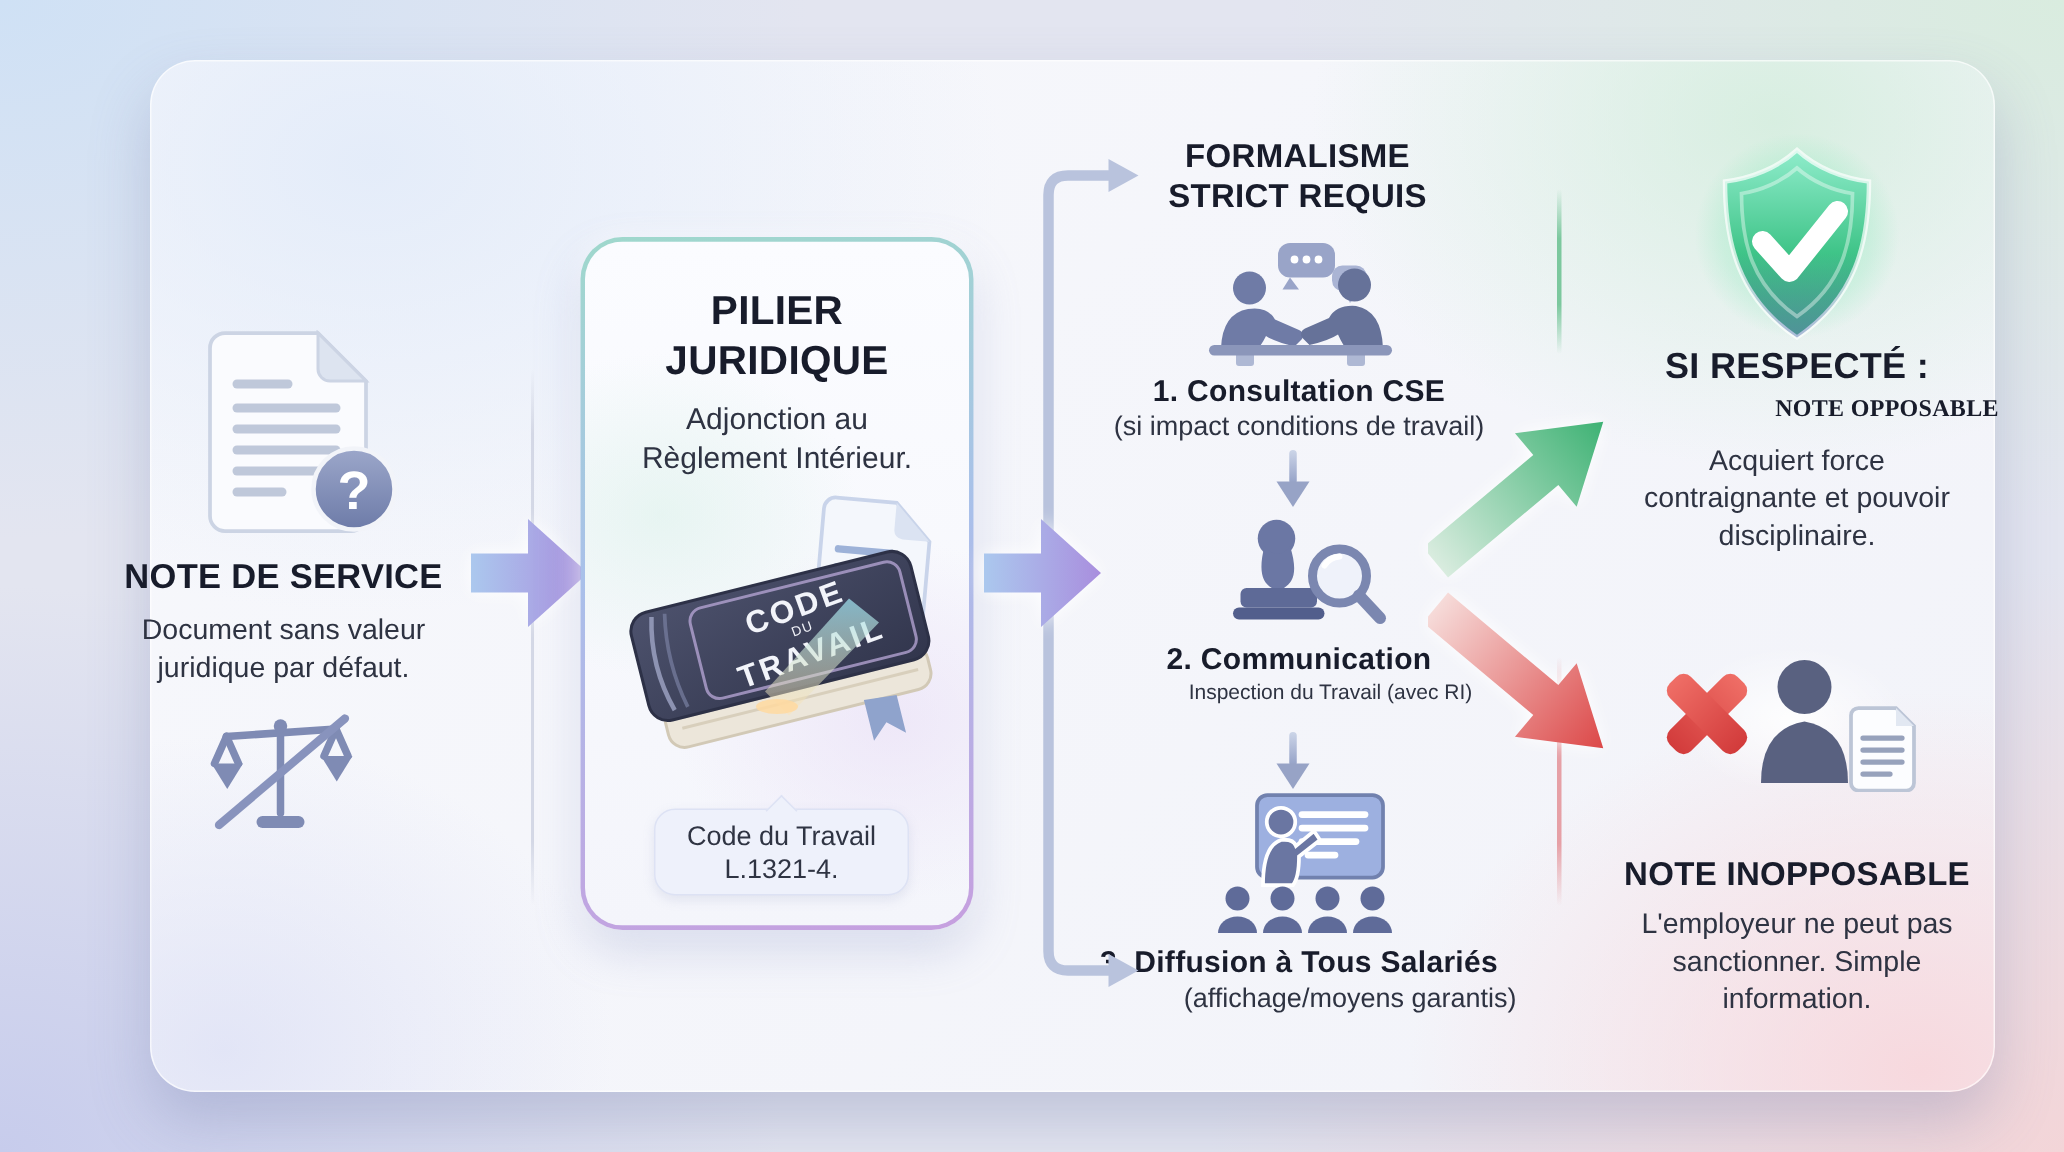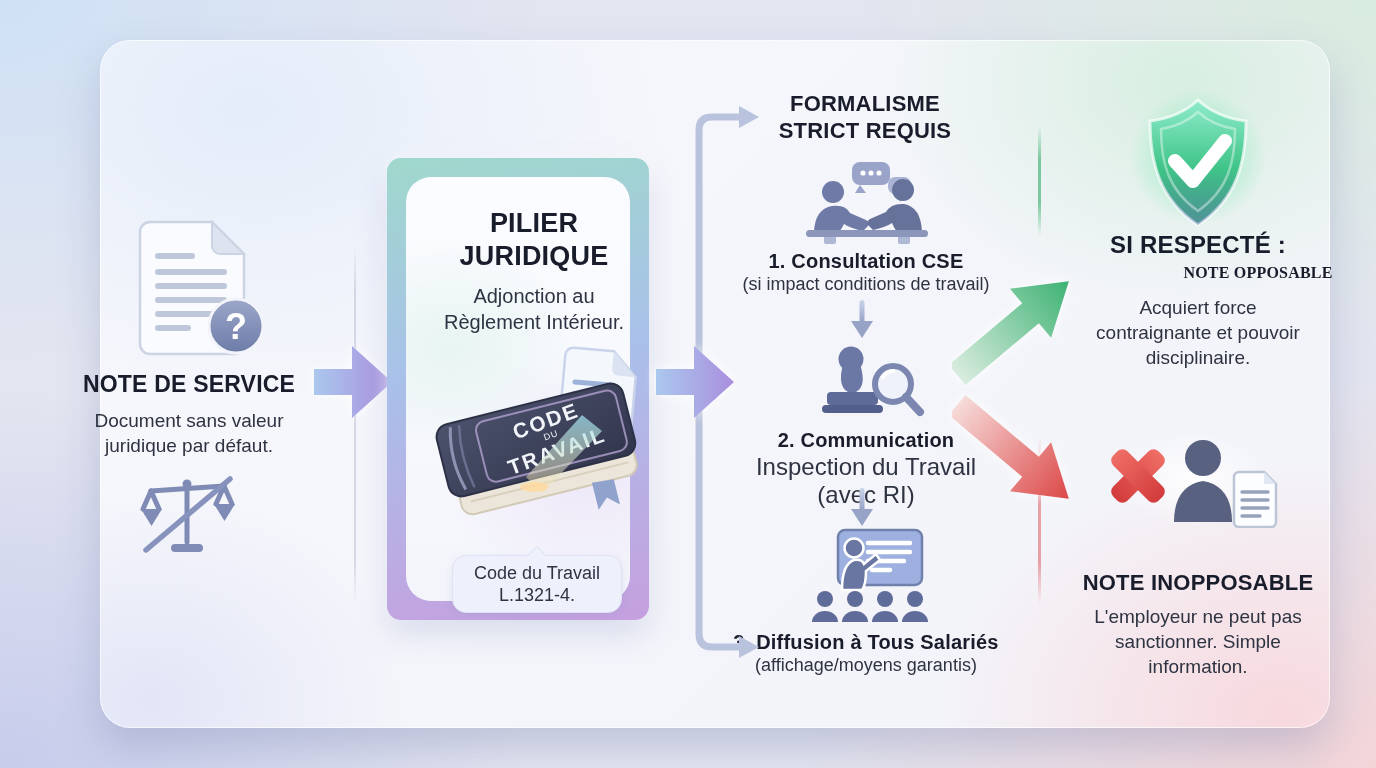--- a/index.html
+++ b/index.html
@@ -25,21 +25,21 @@
       linear-gradient(135deg,#f7f8fc 0%,#f2f3f9 100%);
     box-shadow:0 20px 40px rgba(110,120,165,.30), 0 0 0 1px rgba(255,255,255,.65) inset;
   }
   .ctr{text-align:center;}
   .h-big{font-weight:700;letter-spacing:.2px;color:#181c2b;}
   .body-txt{color:#2e3342;}
   .divider-v{width:2px;background:linear-gradient(180deg,rgba(214,218,232,0),#d4d8e6 12%,#d4d8e6 88%,rgba(214,218,232,0));}
   .line-green{width:3px;border-radius:2px;background:linear-gradient(180deg,rgba(124,200,158,0),#7cc89e 30%,#7cc89e 70%,rgba(124,200,158,0));}
   .line-red{width:3px;border-radius:2px;background:linear-gradient(180deg,rgba(230,160,166,0),#e6a0a6 25%,#e6a0a6 75%,rgba(230,160,166,0));}
   .pillar-wrap{
-    border-radius:14px;padding:19px;
+    border-radius:28px;padding:3px;
     background:linear-gradient(170deg,#9fd8cc 0%,#a9c0ea 45%,#c69fdf 100%);
     box-shadow:0 14px 30px rgba(140,150,200,.28), 0 0 18px rgba(255,255,255,.8);
   }
   .pillar-inner{
     position:relative;width:100%;height:100%;border-radius:25px;
     background:
       radial-gradient(220px 180px at 20% 40%, rgba(214,240,230,.5) 0%, rgba(214,240,230,0) 60%),
       radial-gradient(240px 200px at 80% 70%, rgba(230,216,244,.5) 0%, rgba(230,216,244,0) 60%),
       linear-gradient(180deg,#fbfcff 0%,#f4f5fb 100%);
   }
@@ -219,21 +219,21 @@
   <svg class="abs" style="left:806px;top:344px;" width="124" height="88" viewBox="0 0 124 88">
     <circle cx="45" cy="15" r="12.5" fill="#6b77a4"></circle>
     <path d="M37,20 C33,36 35,44 42,48 L50,48 C57,44 59,36 54,20 C49,27 42,27 37,20 Z" fill="#6b77a4"></path>
     <rect x="21" y="48" width="51" height="13" rx="4" fill="#5e6a97"></rect>
     <rect x="16" y="61" width="61" height="8" rx="4" fill="#525e8c"></rect>
     <circle cx="87" cy="40" r="18" fill="rgba(238,242,250,.9)" stroke="#7b87b0" stroke-width="6"></circle>
     <path d="M77,33 a13,13 0 0 1 10,-6" stroke="#ffffff" stroke-width="4" fill="none" stroke-linecap="round"></path>
     <line x1="100" y1="53" x2="114" y2="68" stroke="#7b87b0" stroke-width="8" stroke-linecap="round"></line>
   </svg>
   <div class="abs ctr h-big" style="left:736px;top:429px;width:260px;font-size:20px;">2. Communication</div>
-  <div class="abs ctr body-txt" style="left:731px;top:453px;width:270px;font-size:24px;">Inspection du Travail (avec RI)</div>
+  <div class="abs ctr body-txt" style="left:752px;top:453px;width:270px;font-size:14px;">Inspection du Travail (avec RI)</div>
 
   <svg class="abs" style="left:850px;top:486px;" width="24" height="42" viewBox="0 0 24 42">
     <rect x="9.5" y="2" width="5" height="23" rx="2.5" fill="url(#vGrad)"></rect>
     <polygon points="1,23 23,23 12,40" fill="#97a3c6"></polygon>
   </svg>
 
   <svg class="abs" style="left:802px;top:528px;" width="130" height="96" viewBox="0 0 130 96">
     <rect x="36" y="2" width="84" height="55" rx="7" fill="#9db0e0" stroke="#7181ae" stroke-width="2.5"></rect>
     <g stroke="#ffffff" stroke-width="4.5" stroke-linecap="round">
       <line x1="66" y1="15" x2="108" y2="15"></line>
@@ -250,21 +250,21 @@
         <path d="M10,94 a13,11 0 0 1 26,0 z"></path>
       <circle cx="53" cy="71" r="8"></circle>
         <path d="M40,94 a13,11 0 0 1 26,0 z"></path>
       <circle cx="83" cy="71" r="8"></circle>
         <path d="M70,94 a13,11 0 0 1 26,0 z"></path>
       <circle cx="113" cy="71" r="8"></circle>
         <path d="M100,94 a13,11 0 0 1 26,0 z"></path>
     </g>
   </svg>
   <div class="abs ctr h-big" style="left:716px;top:631px;width:300px;font-size:20px;">3. Diffusion à Tous Salariés</div>
-  <div class="abs ctr body-txt" style="left:721px;top:655px;width:290px;font-size:18px;">(affichage/moyens garantis)</div>
+  <div class="abs ctr body-txt" style="left:721px;top:655px;width:290px;font-size:18px;text-align:right;">(affichage/moyens garantis)</div>
 
   <svg class="abs glow" style="left:952px;top:262px;z-index:3;" width="152" height="132" viewBox="0 0 152 132">
     <defs>
       <linearGradient id="gGrad" x1="0" y1="0" x2="1" y2="0">
         <stop offset="0" stop-color="#d9ecdf"></stop>
           <stop offset="1" stop-color="#3eb274"></stop>
       </linearGradient>
     </defs>
     <g transform="translate(5,113) rotate(-40)">
       <polygon points="0,-13 96,-13 96,-32 146,0 96,32 96,13 0,13" fill="url(#gGrad)"></polygon>

